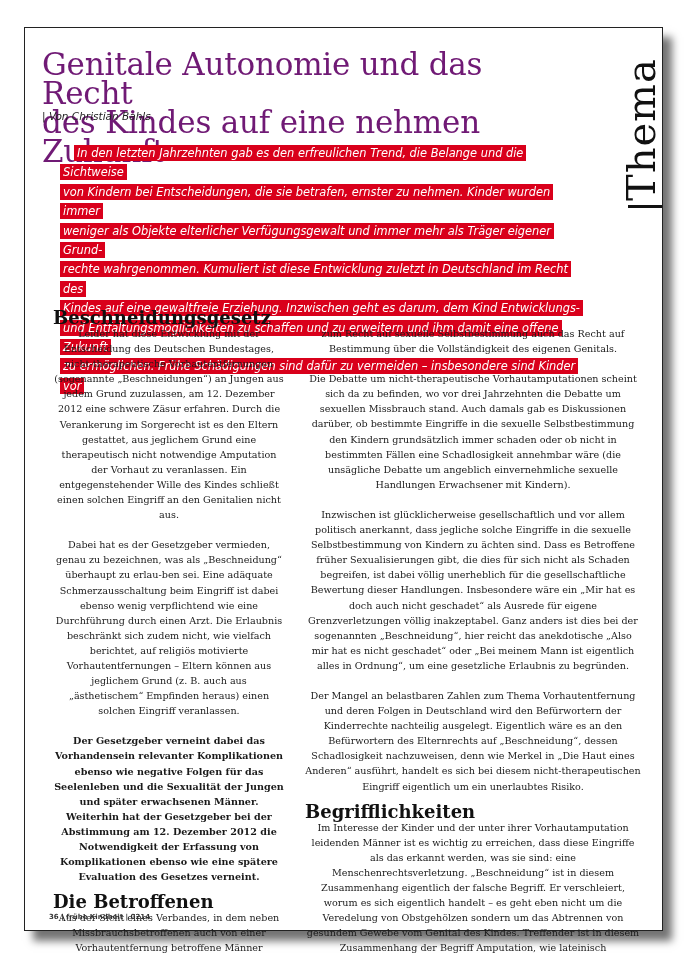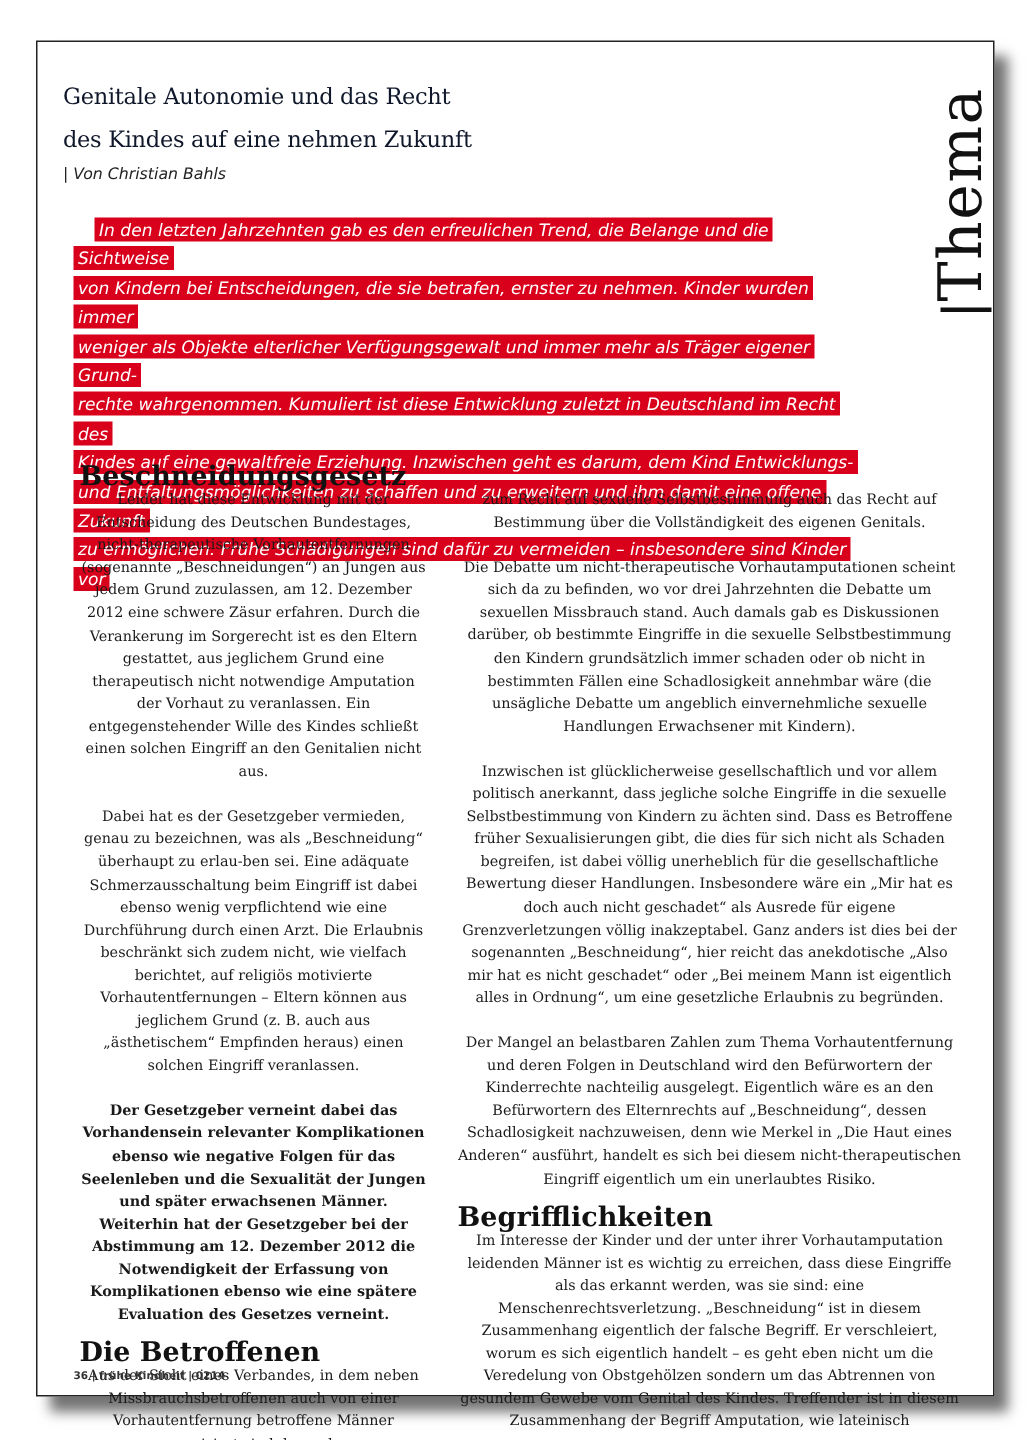--- a/index.html
+++ b/index.html
@@ -17,29 +17,29 @@
   }
   .thema-text {
     position: absolute; left: 0; top: 0; width: 150px; height: 52px;
     transform-origin: 0 0; transform: translate(0, 150px) rotate(-90deg);
     font-family: "DejaVu Serif", serif; font-size: 40px; line-height: 52px; color: #111;
     font-weight: 300; letter-spacing: 1px; white-space: nowrap;
   }
   .title {
     position: absolute; left: 17px; top: 22px; width: 530px;
     font-family: "DejaVu Serif", serif; font-weight: 300;
-    font-size: 15px; line-height: 29px; color: #0f172a; margin: 0;
+    font-size: 31px; line-height: 29px; color: #701a75; margin: 0;
     letter-spacing: -0.2px;
   }
   .byline {
     position: absolute; left: 17px; top: 82px; font-size: 10.5px; font-style: italic;
     font-family: "DejaVu Sans", sans-serif; color: #222;
   }
   .lead {
-    position: absolute; left: 24px; top: 116px; width: 530px;
+    position: absolute; left: 35px; top: 116px; width: 530px;
     font-family: "DejaVu Sans", sans-serif; font-style: italic;
     font-size: 11.4px; line-height: 19.4px; color: #fff; margin: 0;
   }
   .lead span.hl {
     background: #d9001b; padding: 1px 3px; box-decoration-break: clone; -webkit-box-decoration-break: clone;
   }
   .col {
     position: absolute; top: 282px;
     font-family: "DejaVu Serif", serif; font-size: 9.6px; line-height: 15.1px; color: #1a1a1a;
   }

